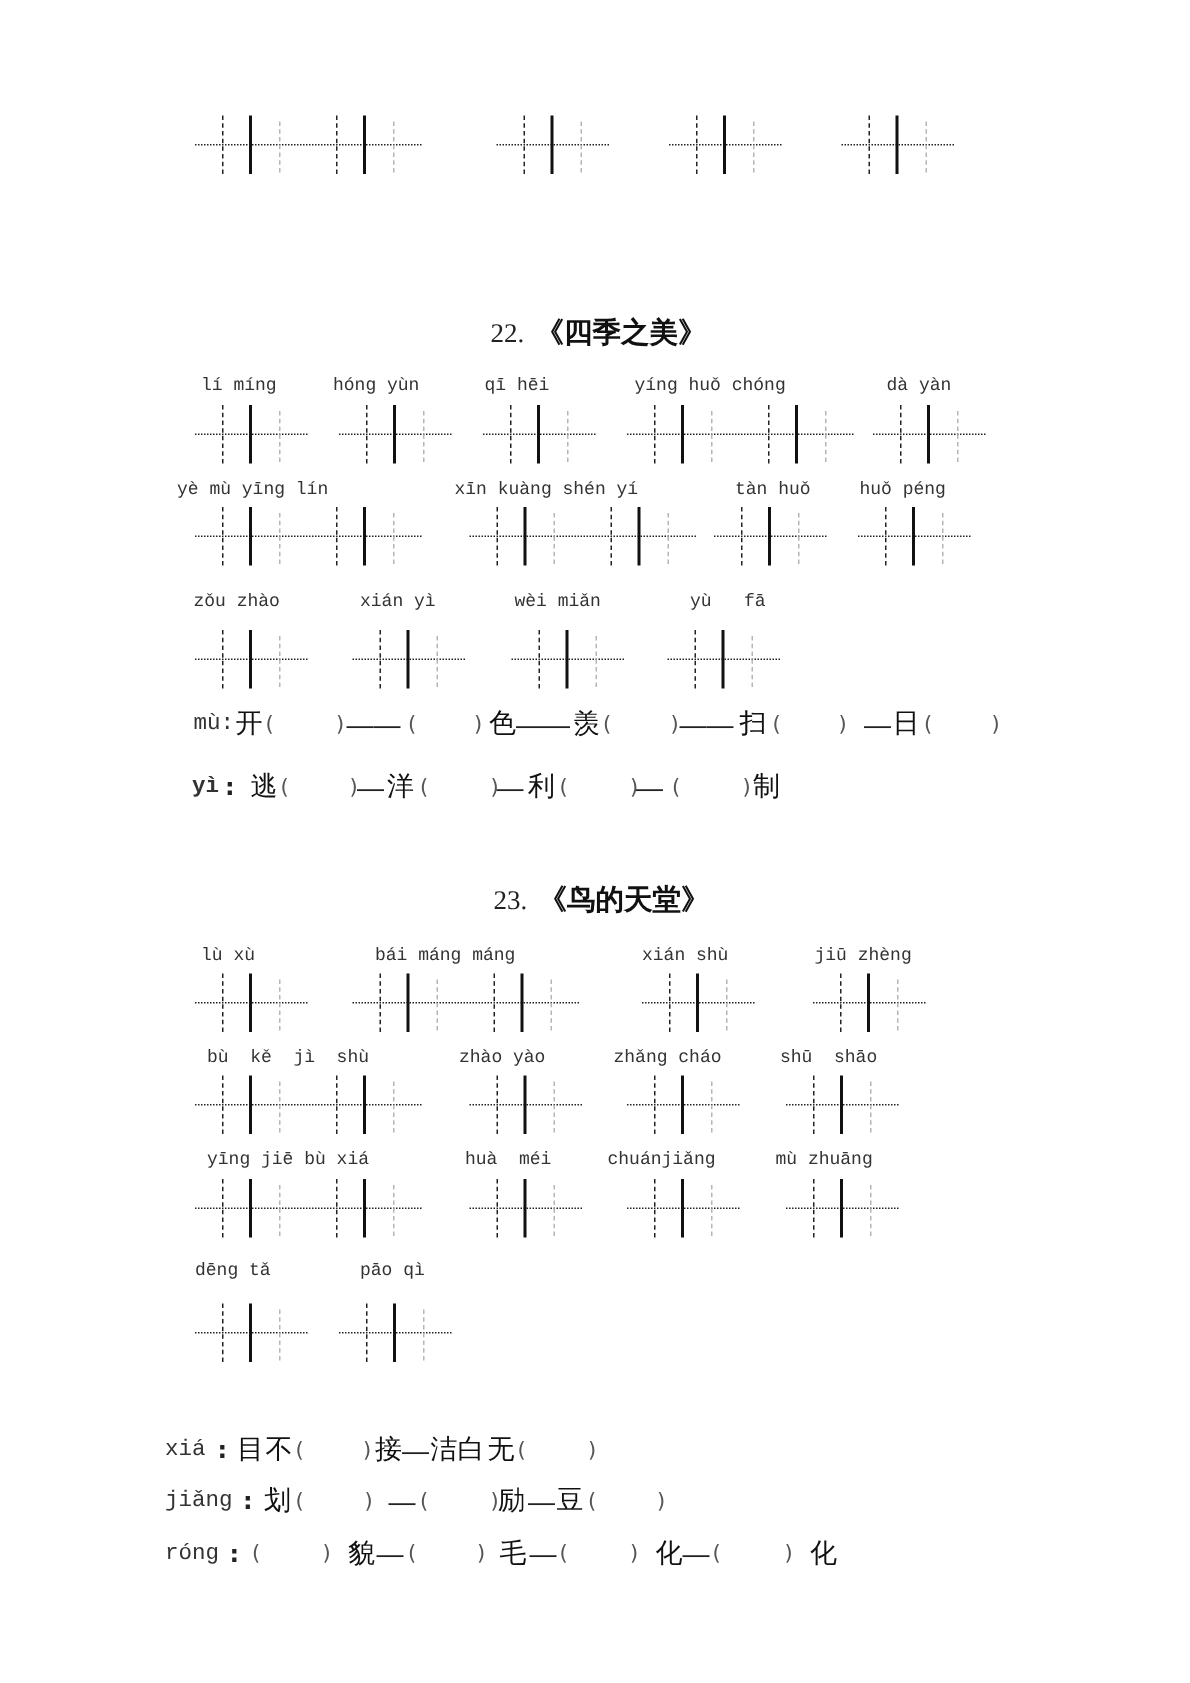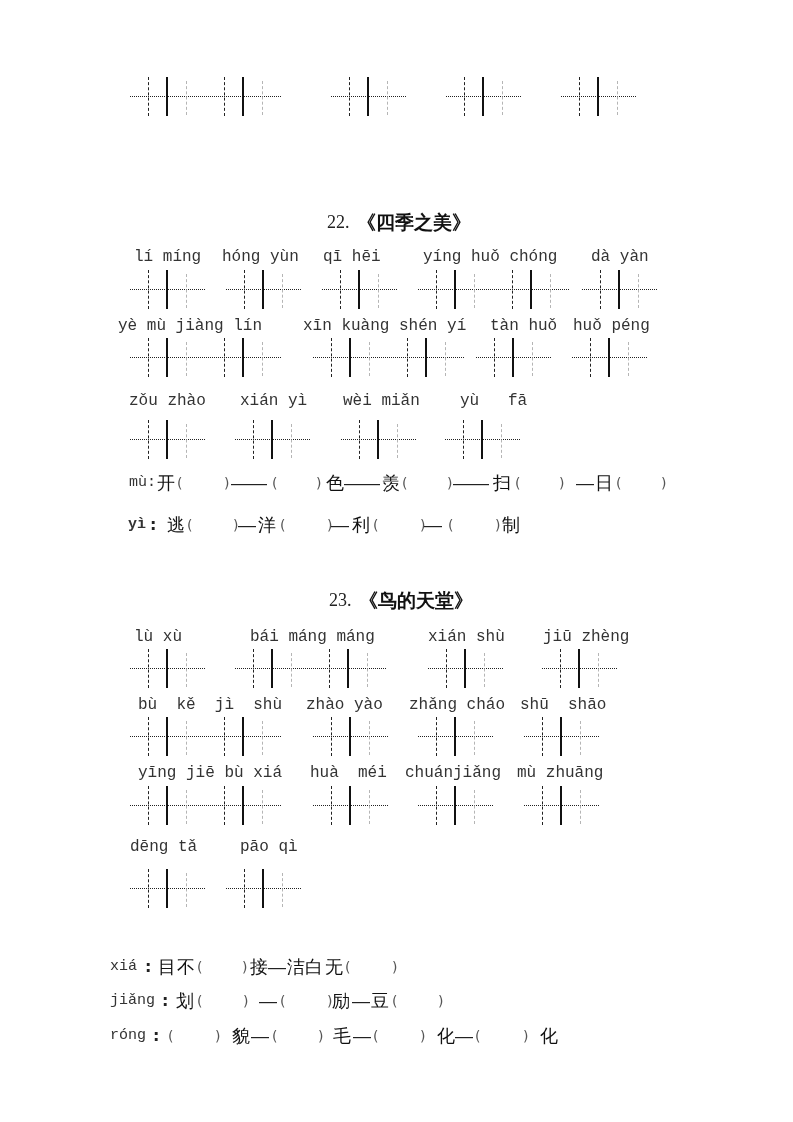--- a/index.html
+++ b/index.html
@@ -7,21 +7,21 @@
       position: relative;
       width: 793px;
       height: 1122px;
       background: #ffffff;
       overflow: hidden;
     }
     
     .py {
       position: absolute;
       font-family: "Liberation Mono", monospace;
-      font-size: 16px;
+      font-size: 12px;
       line-height: 18px;
       height: 18px;
       color: #333333;
       white-space: pre;
     }
     
     .grid { position: absolute; height: 39px; }
     .grid .hl {
       position: absolute; left: 0; right: 0; top: 19px; height: 0;
       border-top: 1px dotted #222222;
@@ -132,21 +132,21 @@
         <div class="vs" style="left: 112px;"></div>
         <div class="vl" style="left: 132px;"></div>
       </div>
       <span class="py" style="left: 591px; top: 248px;">dà yàn</span>
       <div class="grid" style="left: 582px; top: 270px; width: 75px;">
         <div class="hl"></div>
         <div class="vd" style="left: 18px;"></div>
         <div class="vs" style="left: 36px;"></div>
         <div class="vl" style="left: 56px;"></div>
       </div>
-      <span class="py" style="left: 118px; top: 317px;">yè mù jiàng lín</span>
+      <span class="py" style="left: 118px; top: 317px;">yè mù yīng lín</span>
       <div class="grid" style="left: 130px; top: 338px; width: 151px;">
         <div class="hl"></div>
         <div class="vd" style="left: 18px;"></div>
         <div class="vs" style="left: 36px;"></div>
         <div class="vl" style="left: 56px;"></div>
         <div class="vd" style="left: 94px;"></div>
         <div class="vs" style="left: 112px;"></div>
         <div class="vl" style="left: 132px;"></div>
       </div>
       <span class="py" style="left: 303px; top: 317px;">xīn kuàng shén yí</span>

